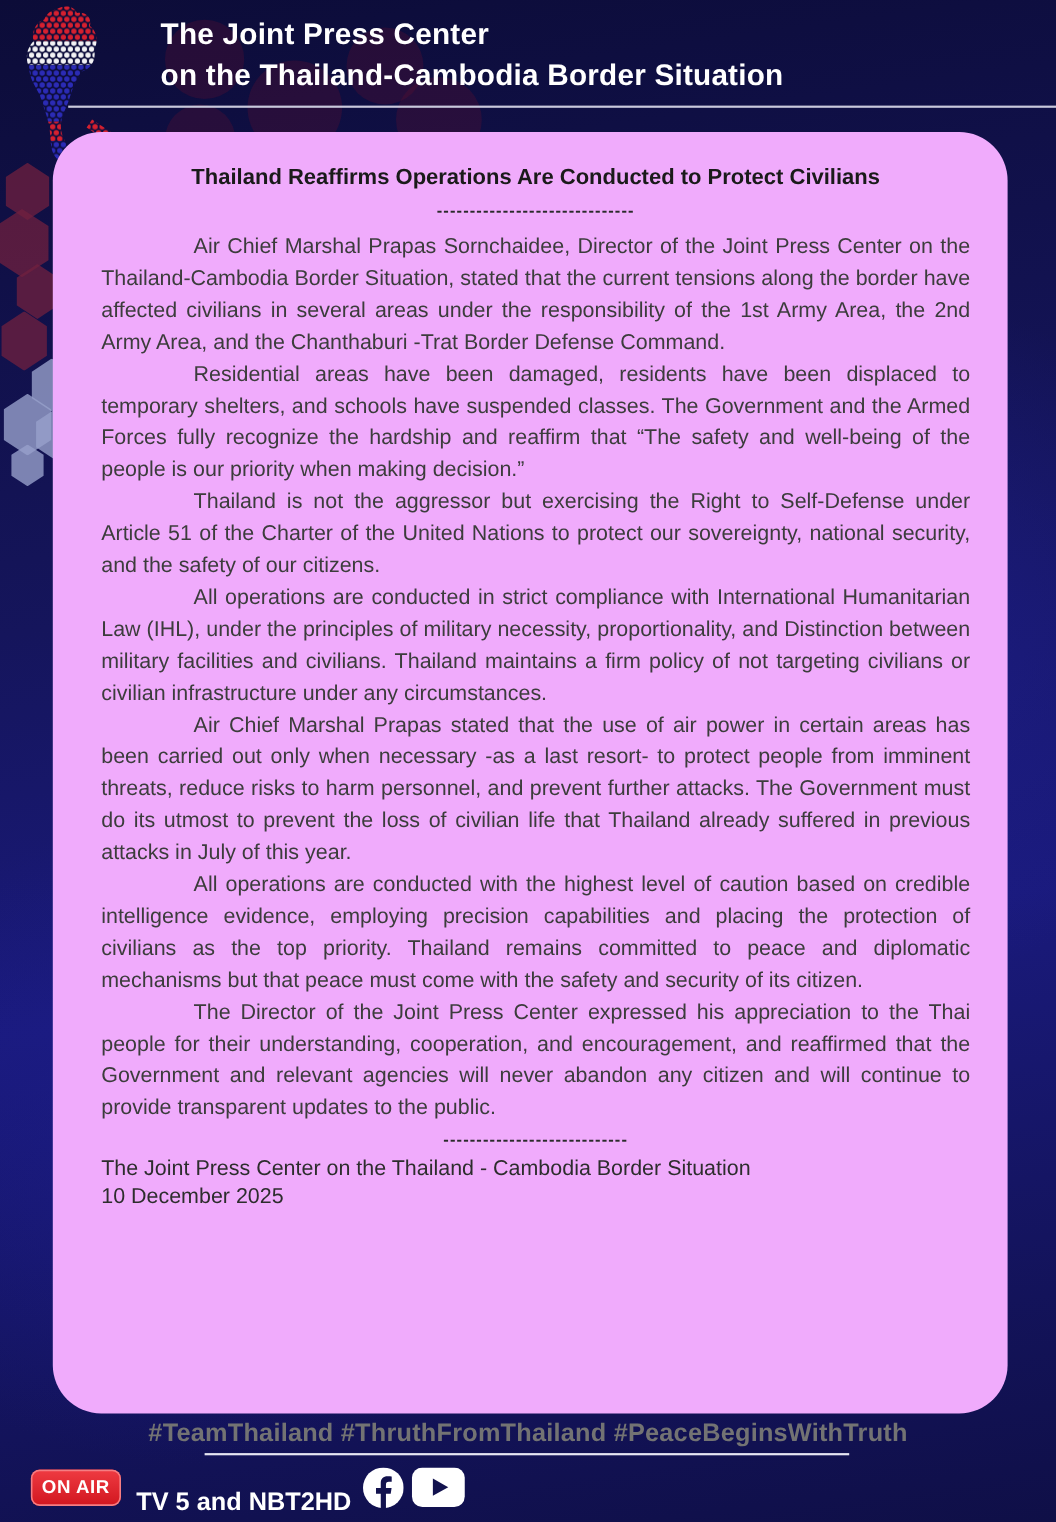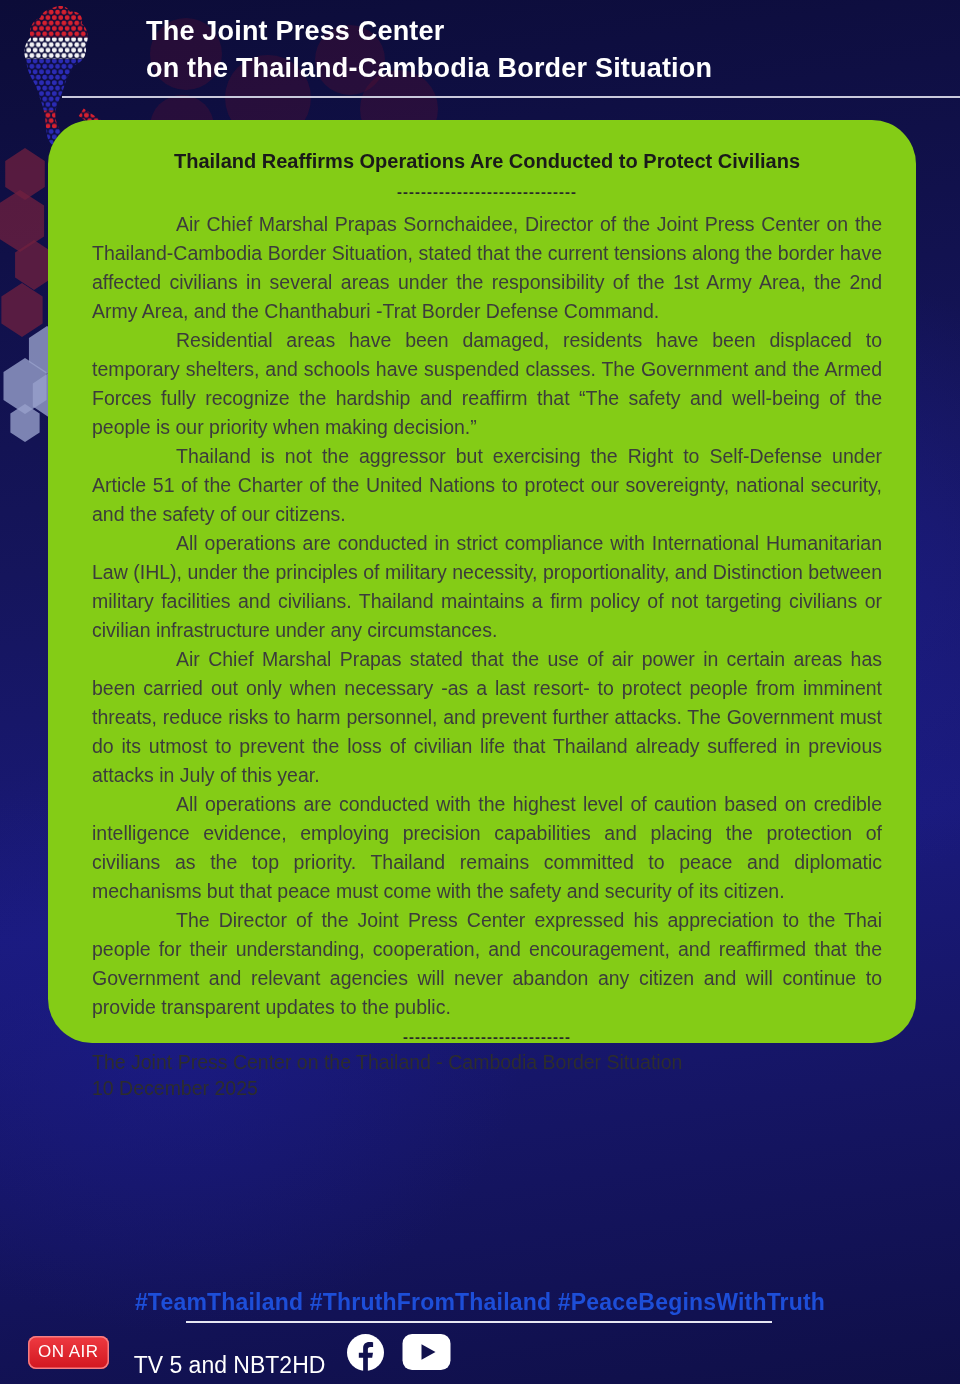--- a/index.html
+++ b/index.html
@@ -15,33 +15,33 @@
   .hex{position:absolute;clip-path:polygon(50% 0,93% 25%,93% 75%,50% 100%,7% 75%,7% 25%);}
   .hex.maroon{background:#70203f;opacity:.75;}
   .hex.light{background:#97a0ca;opacity:.8;}
   .blob{position:absolute;border-radius:50%;background:#5a1030;opacity:.33;}
   
   .header-title{position:absolute;left:110px;top:13px;color:#fff;font-weight:bold;
     font-size:27px;line-height:37px;letter-spacing:.2px;margin-left:36px;}
   .header-line{position:absolute;left:62px;right:0;top:96px;height:2px;background:#c9c9dc;}
   .map-logo{position:absolute;left:6px;top:4px;width:112px;height:148px;}
   
-  .card{position:absolute;left:48px;top:120px;width:868px;height:923px;background:#84cc16;
+  .card{position:absolute;left:48px;top:120px;width:868px;height:1165px;background:#f0abfc;
     border-radius:44px;box-sizing:border-box;padding:22px 34px 0 44px;color:#3c3c3c;}
   .doc-title{font-size:20px;font-weight:bold;color:#1a1a1a;text-align:center;line-height:31px;margin-top:4px;}
   .doc-sep{text-align:center;color:#2a2a2a;font-size:15px;font-weight:bold;letter-spacing:1px;margin:6px 0 10px 0;}
   .body-par{margin:0;font-size:19.5px;line-height:29px;color:#3c3c3c;text-align:justify;text-indent:84px;}
   .signoff-sep{text-align:center;color:#2a2a2a;font-size:15px;font-weight:bold;letter-spacing:1px;margin:6px 0 4px 0;}
   .signoff-line{text-align:left;font-size:19.5px;line-height:26px;color:#2d2d2d;margin:0;}
   
-  .hashtags{position:absolute;left:0;top:1289px;width:100%;text-align:center;color:#1d4ed8;
+  .hashtags{position:absolute;left:0;top:1289px;width:100%;text-align:center;color:#737373;
     font-weight:bold;font-size:23px;letter-spacing:.2px;}
   .hashtag-line{position:absolute;left:186px;top:1321px;width:586px;height:2px;background:#e6e6f2;}
   .bottombar{position:absolute;left:28px;top:1330px;right:16px;height:44px;display:flex;
-    align-items:center;gap:22px;color:#fff;font-weight:normal;}
+    align-items:center;gap:11px;color:#fff;font-weight:bold;}
   .onair{background:linear-gradient(#ef3b42,#d1161f);border-radius:8px;padding:6px 10px 7px 10px;
     font-size:17px;color:#fff;letter-spacing:.5px;box-shadow:inset 0 0 0 1.5px #f57d82;}
   .channels{font-size:23px;margin-left:3px;margin-top:26px;}
   .online{font-size:23px;}
   .sicon{width:37px;height:37px;display:block;}
   .yicon{width:49px;height:36px;display:block;margin-left:-4px;}
 </style>
 </head>
 <body>
 

